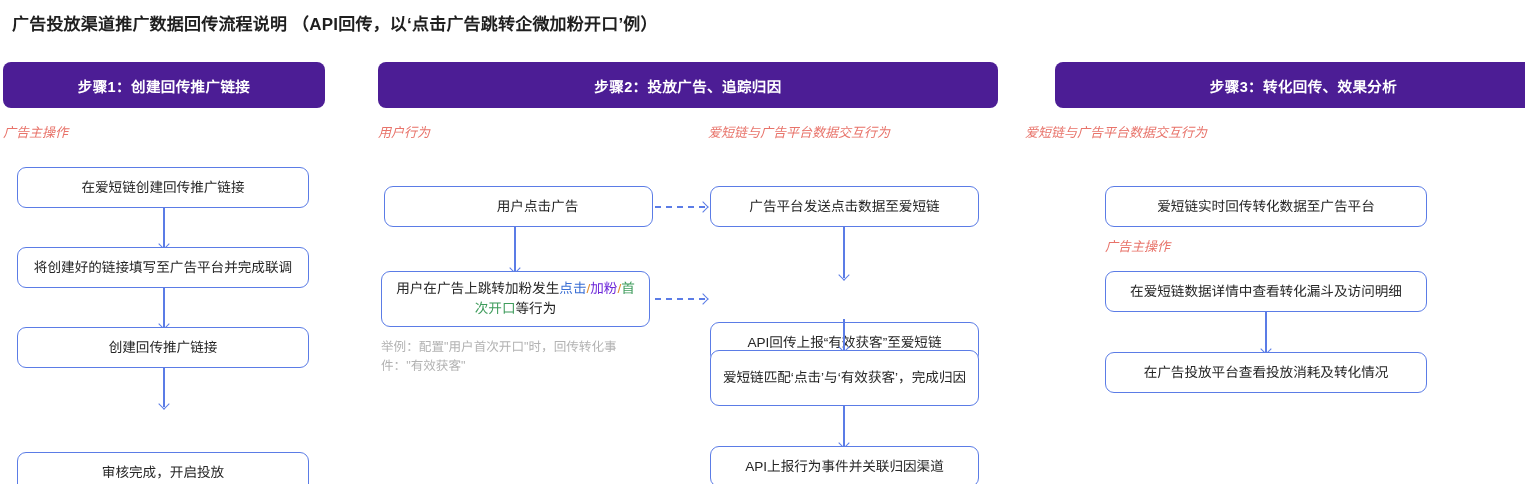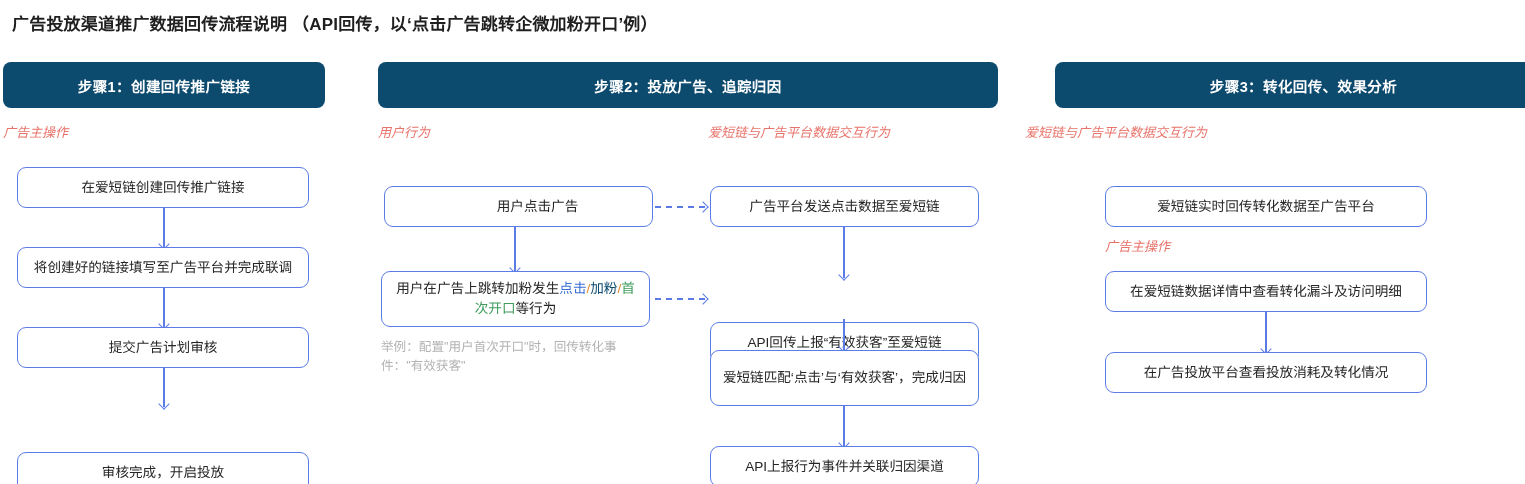--- a/index.html
+++ b/index.html
@@ -34,21 +34,21 @@
     position: absolute;
     top: 62px;
   }
   #col1 { left: 3px;    width: 322px; }
   #col2 { left: 378px;  width: 620px; }
   #col3 { left: 1025px; width: 497px; padding-left: 30px; }
 
   .step-header {
     height: 46px;
     border-radius: 8px;
-    background: #0c4a6e;
+    background: #4c1d95;
     color: #ffffff;
     font-size: 14.5px;
     font-weight: bold;
     display: flex;
     align-items: center;
     justify-content: center;
     letter-spacing: 0.4px;
     box-sizing: border-box;
   }
 
@@ -74,21 +74,21 @@
     font-size: 13.6px;
     color: #262626;
     line-height: 1.45;
     padding: 6px 10px;
   }
   .node .inner { width: 100%; }
 
   
   .t-blue  { color: #3b6fd4; }
   .t-sep   { color: #e08b2a; }
-  .t-orange{ color: #0c4a6e; }
+  .t-orange{ color: #6d28d9; }
   .t-green { color: #3f9c5c; }
 
   
   .v-arrow {
     position: relative;
     width: 2px;
     background: #5b7ce6;
     margin: 0 auto;
   }
   .v-arrow::after {
@@ -148,21 +148,21 @@
 
   <div class="v-arrow abs" style="left:160px; top:146px; height:39px;"></div>
 
   <div class="node abs" style="left:14px; top:185px; width:292px; height:41px;">
     <span class="inner">将创建好的链接填写至广告平台并完成联调</span>
   </div>
 
   <div class="v-arrow abs" style="left:160px; top:226px; height:39px;"></div>
 
   <div class="node abs" style="left:14px; top:265px; width:292px; height:41px;">
-    <span class="inner">提交广告计划审核</span>
+    <span class="inner">创建回传推广链接</span>
   </div>
 
   <div class="v-arrow abs" style="left:160px; top:306px; height:39px;"></div>
 
   <div class="node abs" style="left:14px; top:345px; width:292px; height:41px;margin-top:45px;">
     <span class="inner">审核完成，开启投放</span>
   </div>
 </div>
 
 <div class="column" id="col2">

